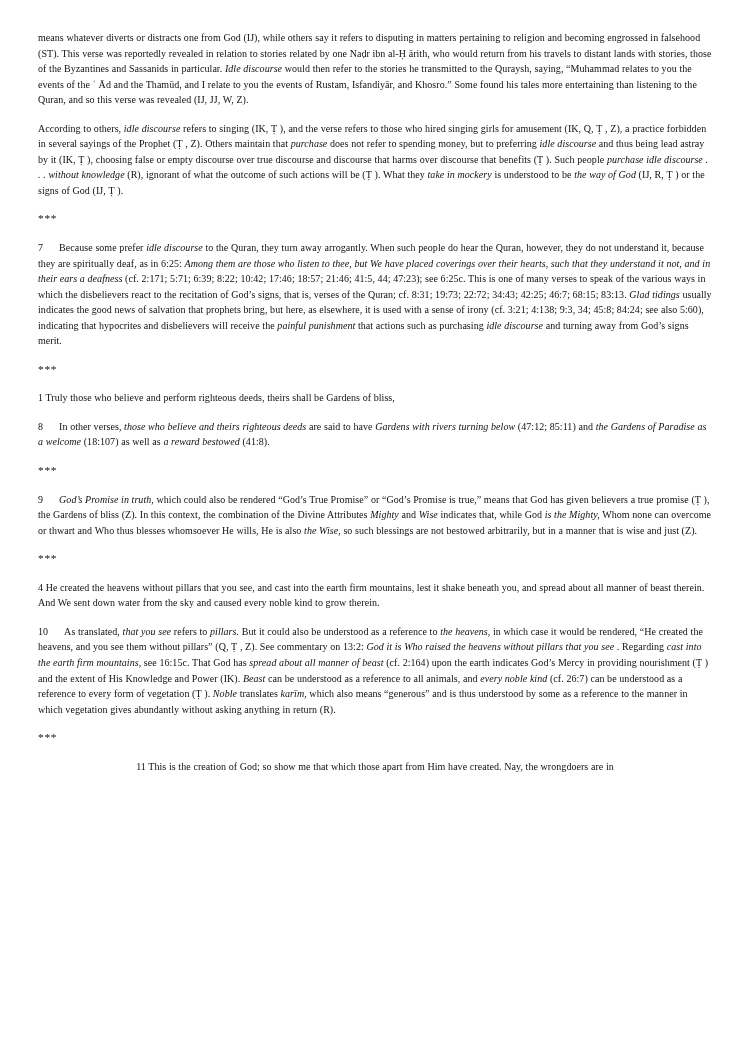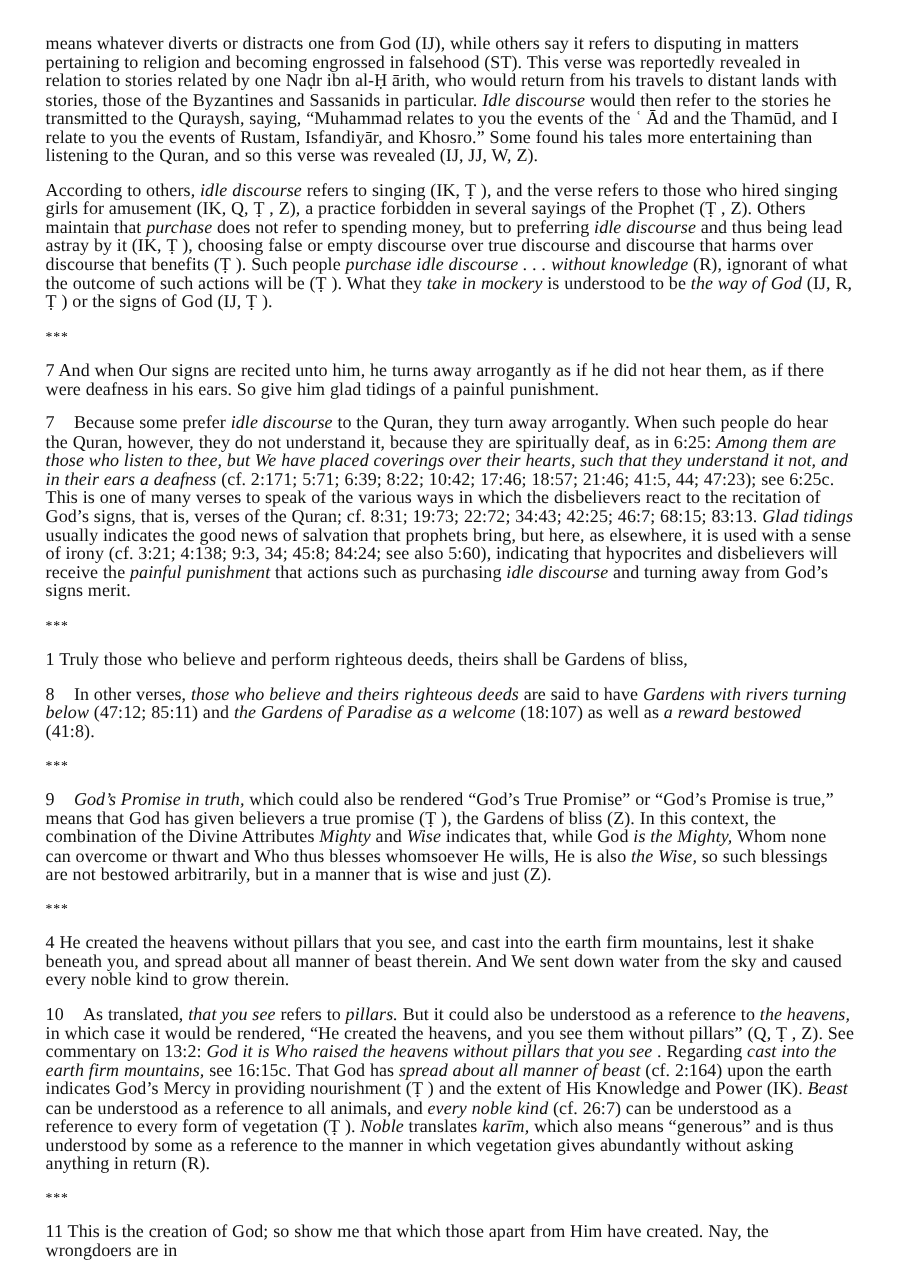--- a/index.html
+++ b/index.html
@@ -15,59 +15,59 @@
     color: #101010;
   }
   #page {
     box-sizing: border-box;
     width: 749px;
     height: 1061px;
     padding: 30px 37px 0 38px;
     background: #ffffff;
   }
   .block {
-    font-size: 15px;
+    font-size: 10px;
     line-height: 15.55px;
     text-align: left;
     margin: 0 0 13px 0;
     letter-spacing: 0.005em;
     word-spacing: 0.01em;
   }
   .block.verse {
     margin-bottom: 13px;
   }
   .block.commentary {
     margin-bottom: 13px;
   }
   .sep {
     font-size: 11.4px;
     line-height: 15.55px;
     margin: 0 0 13px 0;
     letter-spacing: 0.06em;
   }
   .last {
     margin-bottom: 0;
+    text-align: center;
   }
   i, .it {
     font-style: italic;
   }
   .num-gap {
     display: inline-block;
     width: 16px;
   }
 </style>
 </head>
 <body>
 
 <div id="page">
   <div id="page-body">
       <p class="block commentary">means whatever diverts or distracts one from God (IJ), while others say it refers to disputing in matters pertaining to religion and becoming engrossed in falsehood (ST). This verse was reportedly revealed in relation to stories related by one Naḍr ibn al-Ḥ ārith, who would return from his travels to distant lands with stories, those of the Byzantines and Sassanids in particular. <i>Idle discourse</i> would then refer to the stories he transmitted to the Quraysh, saying, “Muhammad relates to you the events of the ʿ Ād and the Thamūd, and I relate to you the events of Rustam, Isfandiyār, and Khosro.” Some found his tales more entertaining than listening to the Quran, and so this verse was revealed (IJ, JJ, W, Z).</p>
       <p class="block commentary">According to others, <i>idle discourse</i> refers to singing (IK, Ṭ ), and the verse refers to those who hired singing girls for amusement (IK, Q, Ṭ , Z), a practice forbidden in several sayings of the Prophet (Ṭ , Z). Others maintain that <i>purchase</i> does not refer to spending money, but to preferring <i>idle discourse</i> and thus being lead astray by it (IK, Ṭ ), choosing false or empty discourse over true discourse and discourse that harms over discourse that benefits (Ṭ ). Such people <i>purchase idle discourse . . . without knowledge</i> (R), ignorant of what the outcome of such actions will be (Ṭ ). What they <i>take in mockery</i> is understood to be <i>the way of God</i> (IJ, R, Ṭ ) or the signs of God (IJ, Ṭ ).</p>
       <p class="block sep">***</p>
-      <p class="block verse">7 And when Our signs are recited unto him, he turns away arrogantly as if he did not hear them, as if there were deafness in his ears. So give him glad tidings of a painful punishment.</p>
       <p class="block commentary">7<span class="num-gap"></span>Because some prefer <i>idle discourse</i> to the Quran, they turn away arrogantly. When such people do hear the Quran, however, they do not understand it, because they are spiritually deaf, as in 6:25: <i>Among them are those who listen to thee, but We have placed coverings over their hearts, such that they understand it not, and in their ears a deafness</i> (cf. 2:171; 5:71; 6:39; 8:22; 10:42; 17:46; 18:57; 21:46; 41:5, 44; 47:23); see 6:25c. This is one of many verses to speak of the various ways in which the disbelievers react to the recitation of God’s signs, that is, verses of the Quran; cf. 8:31; 19:73; 22:72; 34:43; 42:25; 46:7; 68:15; 83:13. <i>Glad tidings</i> usually indicates the good news of salvation that prophets bring, but here, as elsewhere, it is used with a sense of irony (cf. 3:21; 4:138; 9:3, 34; 45:8; 84:24; see also 5:60), indicating that hypocrites and disbelievers will receive the <i>painful punishment</i> that actions such as purchasing <i>idle discourse</i> and turning away from God’s signs merit.</p>
       <p class="block sep">***</p>
       <p class="block verse">1 Truly those who believe and perform righteous deeds, theirs shall be Gardens of bliss,</p>
       <p class="block commentary">8<span class="num-gap"></span>In other verses, <i>those who believe and theirs righteous deeds</i> are said to have <i>Gardens with rivers turning below</i> (47:12; 85:11) and <i>the Gardens of Paradise as a welcome</i> (18:107) as well as <i>a reward bestowed</i> (41:8).</p>
       <p class="block sep">***</p>
       <p class="block commentary">9<span class="num-gap"></span><i>God’s Promise in truth,</i> which could also be rendered “God’s True Promise” or “God’s Promise is true,” means that God has given believers a true promise (Ṭ ), the Gardens of bliss (Z). In this context, the combination of the Divine Attributes <i>Mighty</i> and <i>Wise</i> indicates that, while God <i>is the Mighty,</i> Whom none can overcome or thwart and Who thus blesses whomsoever He wills, He is also <i>the Wise,</i> so such blessings are not bestowed arbitrarily, but in a manner that is wise and just (Z).</p>
       <p class="block sep">***</p>
       <p class="block verse">4 He created the heavens without pillars that you see, and cast into the earth firm mountains, lest it shake beneath you, and spread about all manner of beast therein. And We sent down water from the sky and caused every noble kind to grow therein.</p>
       <p class="block commentary">10<span class="num-gap"></span>As translated, <i>that you see</i> refers to <i>pillars.</i> But it could also be understood as a reference to <i>the heavens,</i> in which case it would be rendered, “He created the heavens, and you see them without pillars” (Q, Ṭ , Z). See commentary on 13:2: <i>God it is Who raised the heavens without pillars that you see</i> . Regarding <i>cast into the earth firm mountains,</i> see 16:15c. That God has <i>spread about all manner of beast</i> (cf. 2:164) upon the earth indicates God’s Mercy in providing nourishment (Ṭ ) and the extent of His Knowledge and Power (IK). <i>Beast</i> can be understood as a reference to all animals, and <i>every noble kind</i> (cf. 26:7) can be understood as a reference to every form of vegetation (Ṭ ). <i>Noble</i> translates <i>karīm,</i> which also means “generous” and is thus understood by some as a reference to the manner in which vegetation gives abundantly without asking anything in return (R).</p>
       <p class="block sep">***</p>

